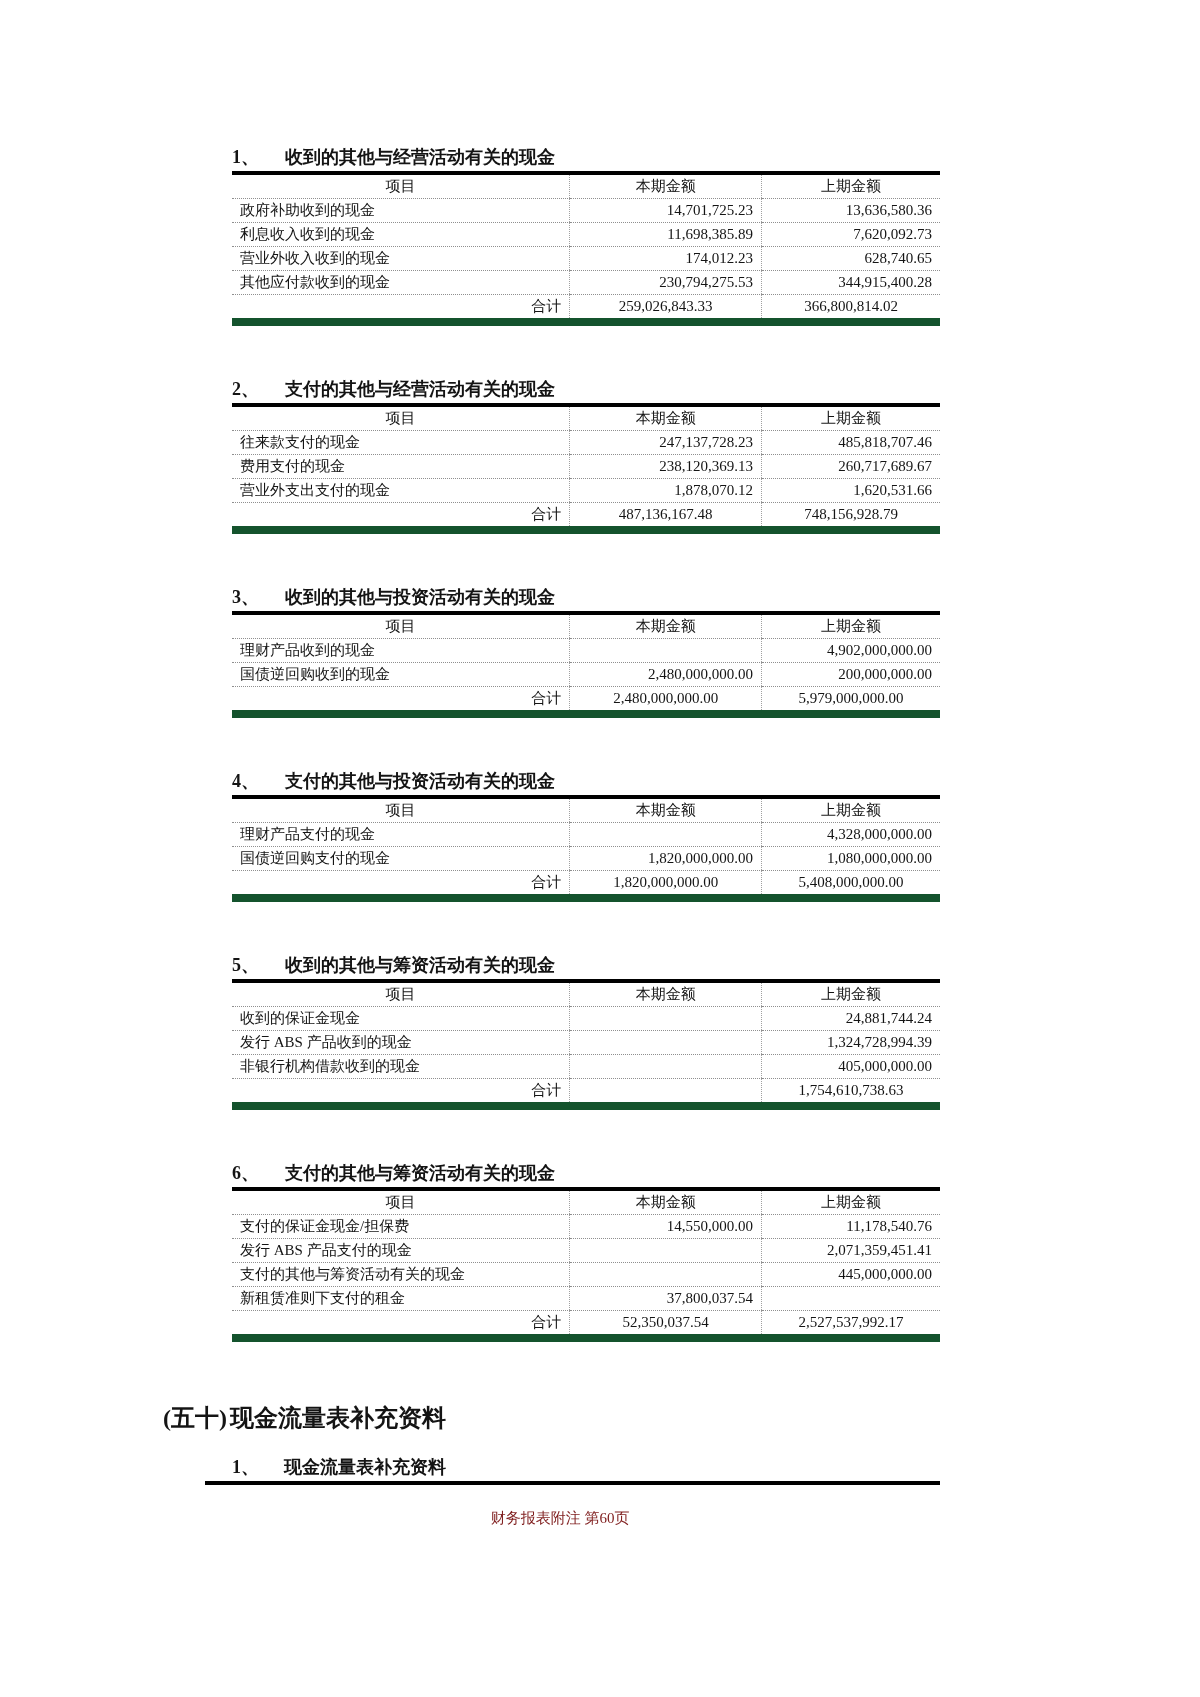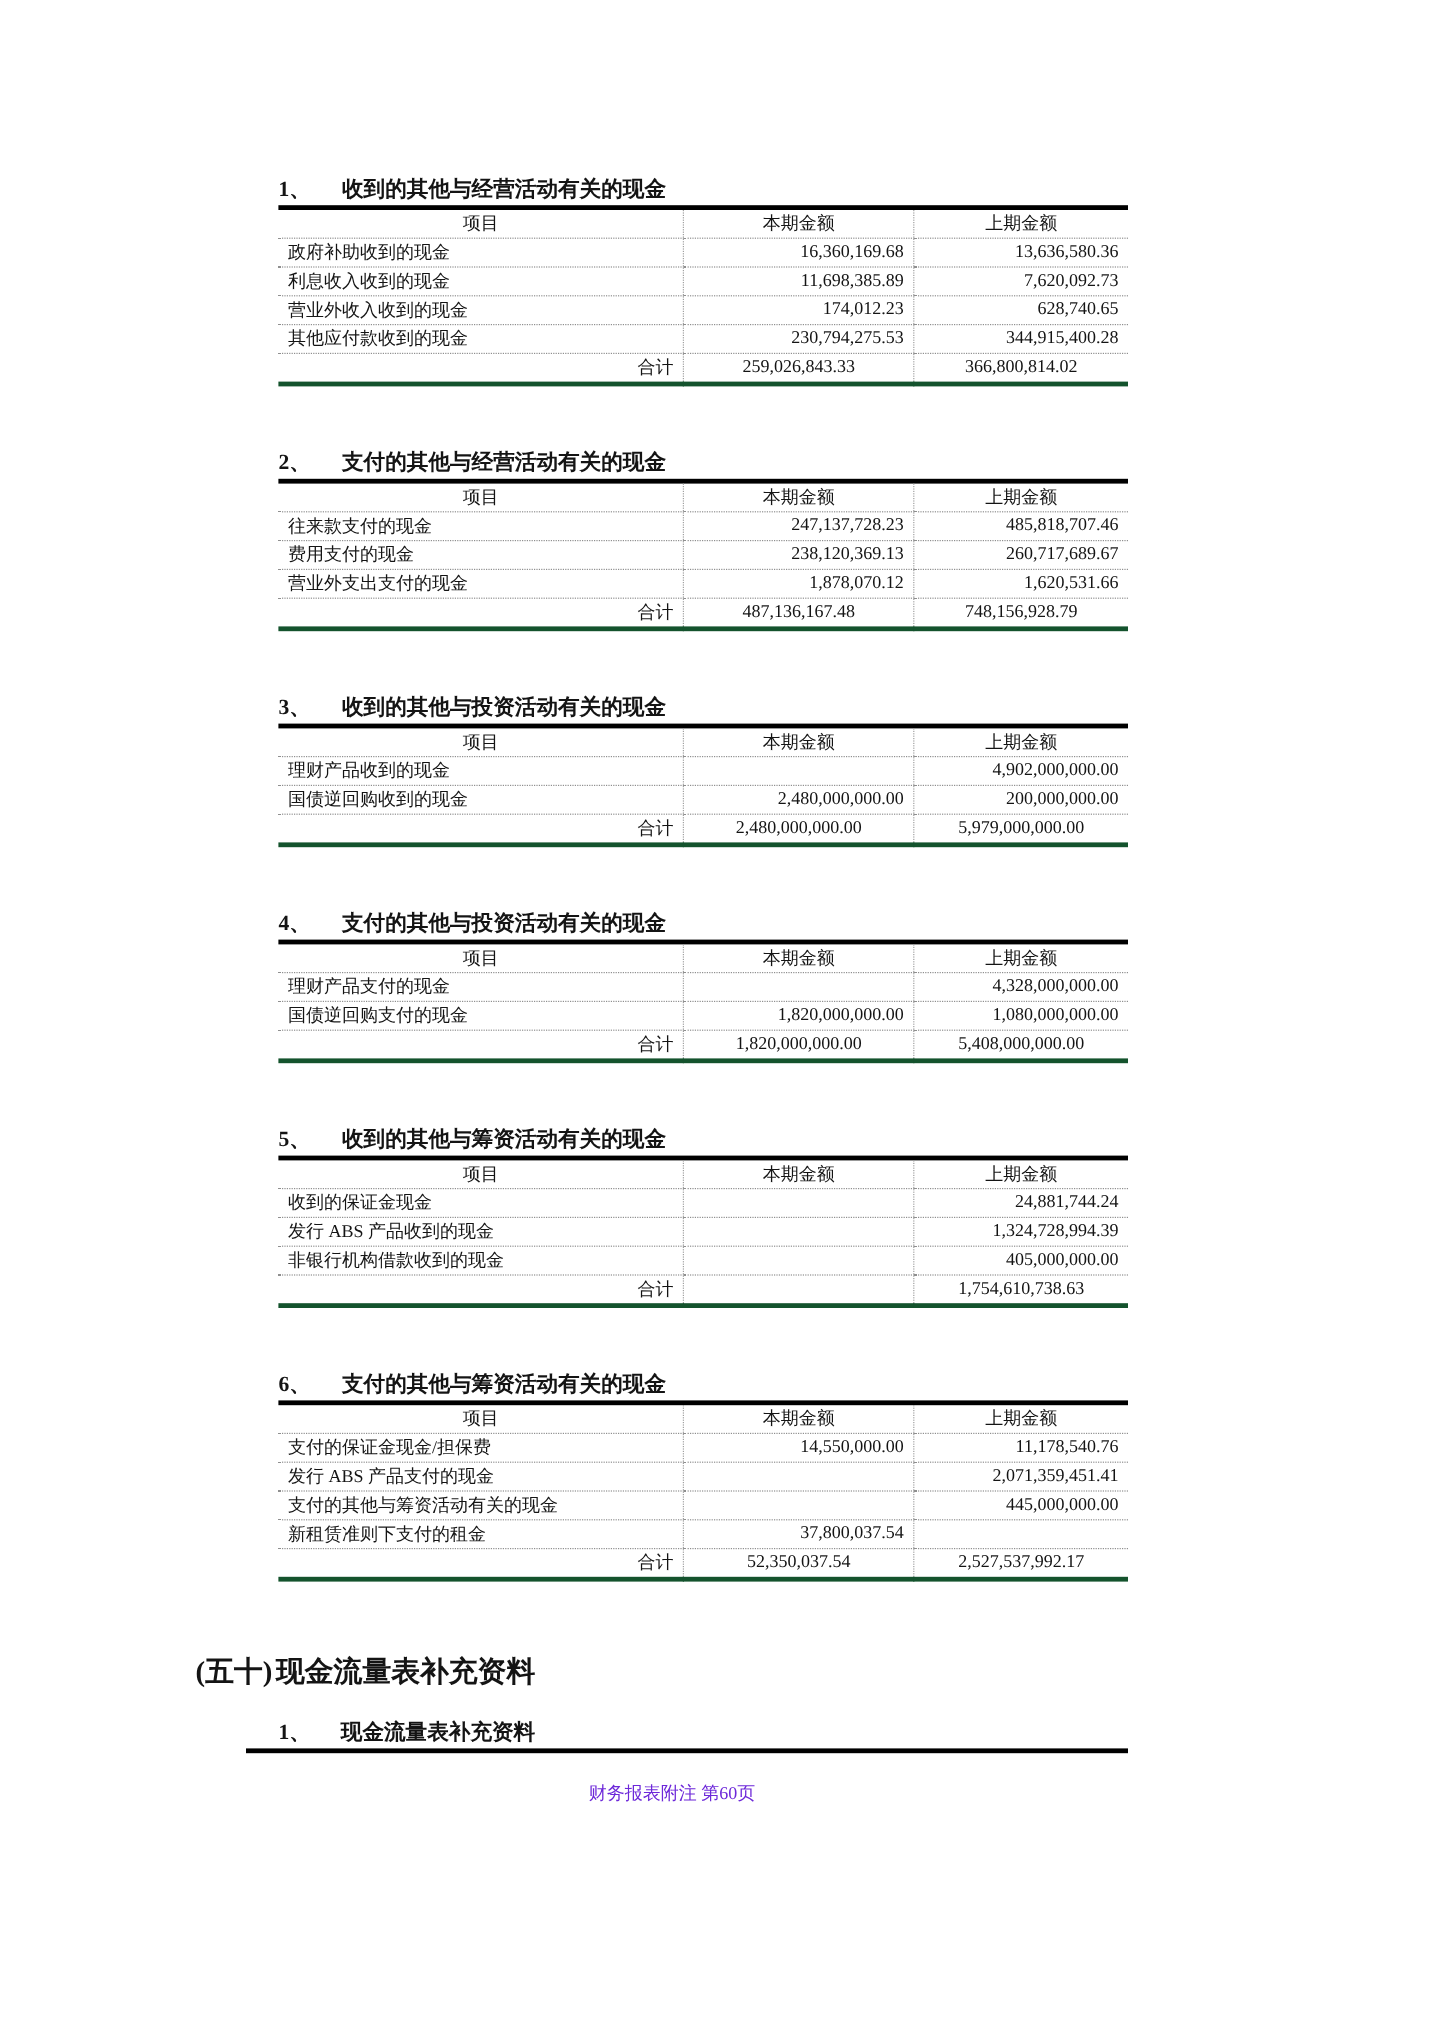--- a/index.html
+++ b/index.html
@@ -13,21 +13,21 @@
   
   .tbl { margin:0 0 52px 232px; width:708px; }
   .tbl-heading {
     display:flex; align-items:flex-end;
     font-weight:bold; font-size:18px; line-height:22px;
     padding-bottom:3px; border-bottom:4px solid #000;
   }
   .tbl-heading .num { width:53px; flex:none; }
   table {
     width:100%; border-collapse:collapse; table-layout:fixed;
-    font-size:15px; border-bottom:4px solid #14532d;
+    font-size:15px; border-bottom:8px solid #14532d;
   }
   col.c1 { width:47.7%; } col.c2 { width:27.1%; } col.c3 { width:25.2%; }
   th, td {
     height:23px; padding:0 8px; font-weight:normal;
     border-bottom:1px dotted #8f8f8f;
     overflow:hidden; white-space:nowrap;
   }
   th { text-align:center; }
   td + td, th + th { border-left:1px dotted #a0a0a0; }
   td.item { text-align:left; }
@@ -42,21 +42,21 @@
   }
   .section-head .lbl { width:67px; flex:none; }
 
   .sub { margin-left:205px; width:735px; }
   .sub .tbl-heading { padding-left:27px; }
   .sub .tbl-heading .num { width:52px; }
   .sub col.c1 { width:57.1%; } .sub col.c2 { width:21.8%; } .sub col.c3 { width:21.1%; }
   .sub th, .sub td { height:24px; }
 
   .footer {
-    margin-top:24px; text-align:center; font-size:15px; color:#6d28d9;
+    margin-top:24px; text-align:center; font-size:15px; color:#7f1d1d;
     padding-right:80px;
   }
 </style>
 </head>
 <body>
 
 <main>
   <div id="tables-container">
   <section class="tbl">
     <div class="tbl-heading">
@@ -72,21 +72,21 @@
       <thead>
         <tr>
           <th>项目</th>
           <th>本期金额</th>
           <th>上期金额</th>
         </tr>
       </thead>
       <tbody>
             <tr>
               <td class="item">政府补助收到的现金</td>
-              <td class="amount">16,360,169.68</td>
+              <td class="amount">14,701,725.23</td>
               <td class="amount">13,636,580.36</td>
             </tr>
             <tr>
               <td class="item">利息收入收到的现金</td>
               <td class="amount">11,698,385.89</td>
               <td class="amount">7,620,092.73</td>
             </tr>
             <tr>
               <td class="item">营业外收入收到的现金</td>
               <td class="amount">174,012.23</td>

